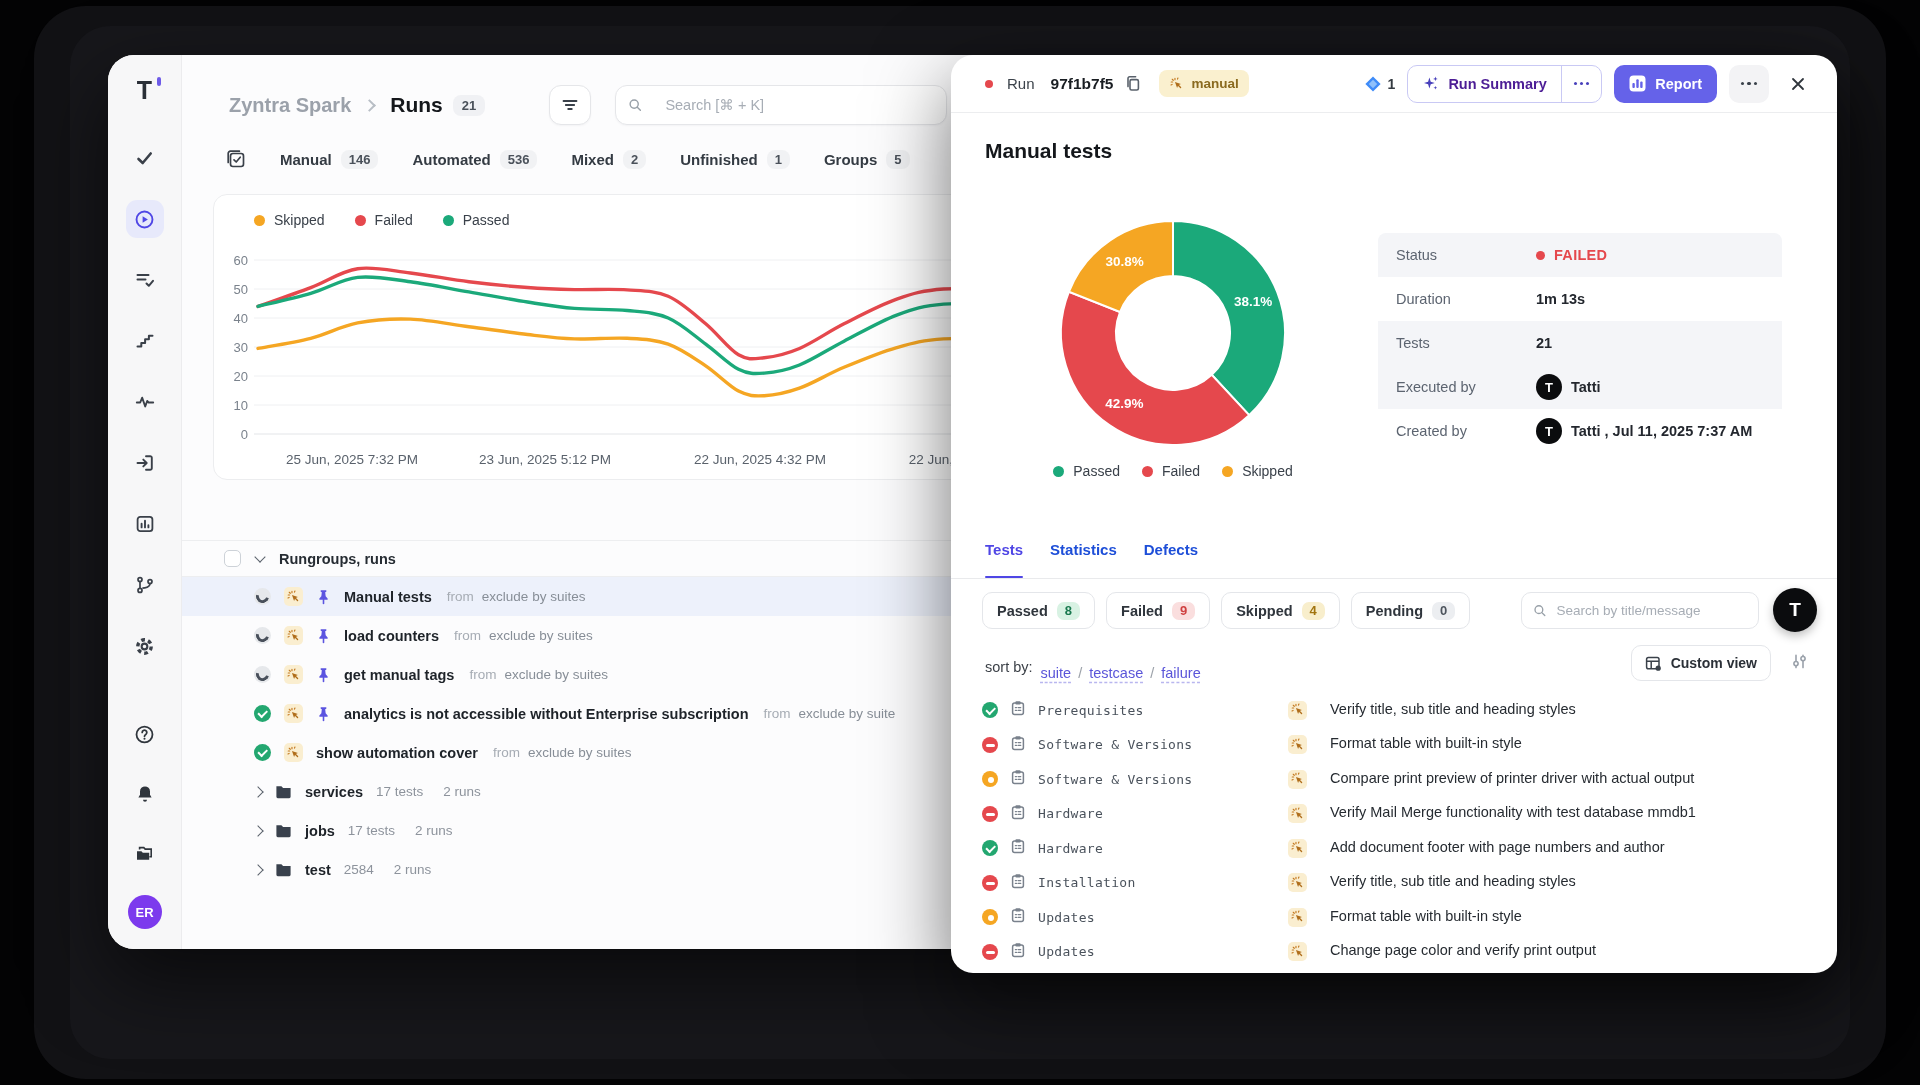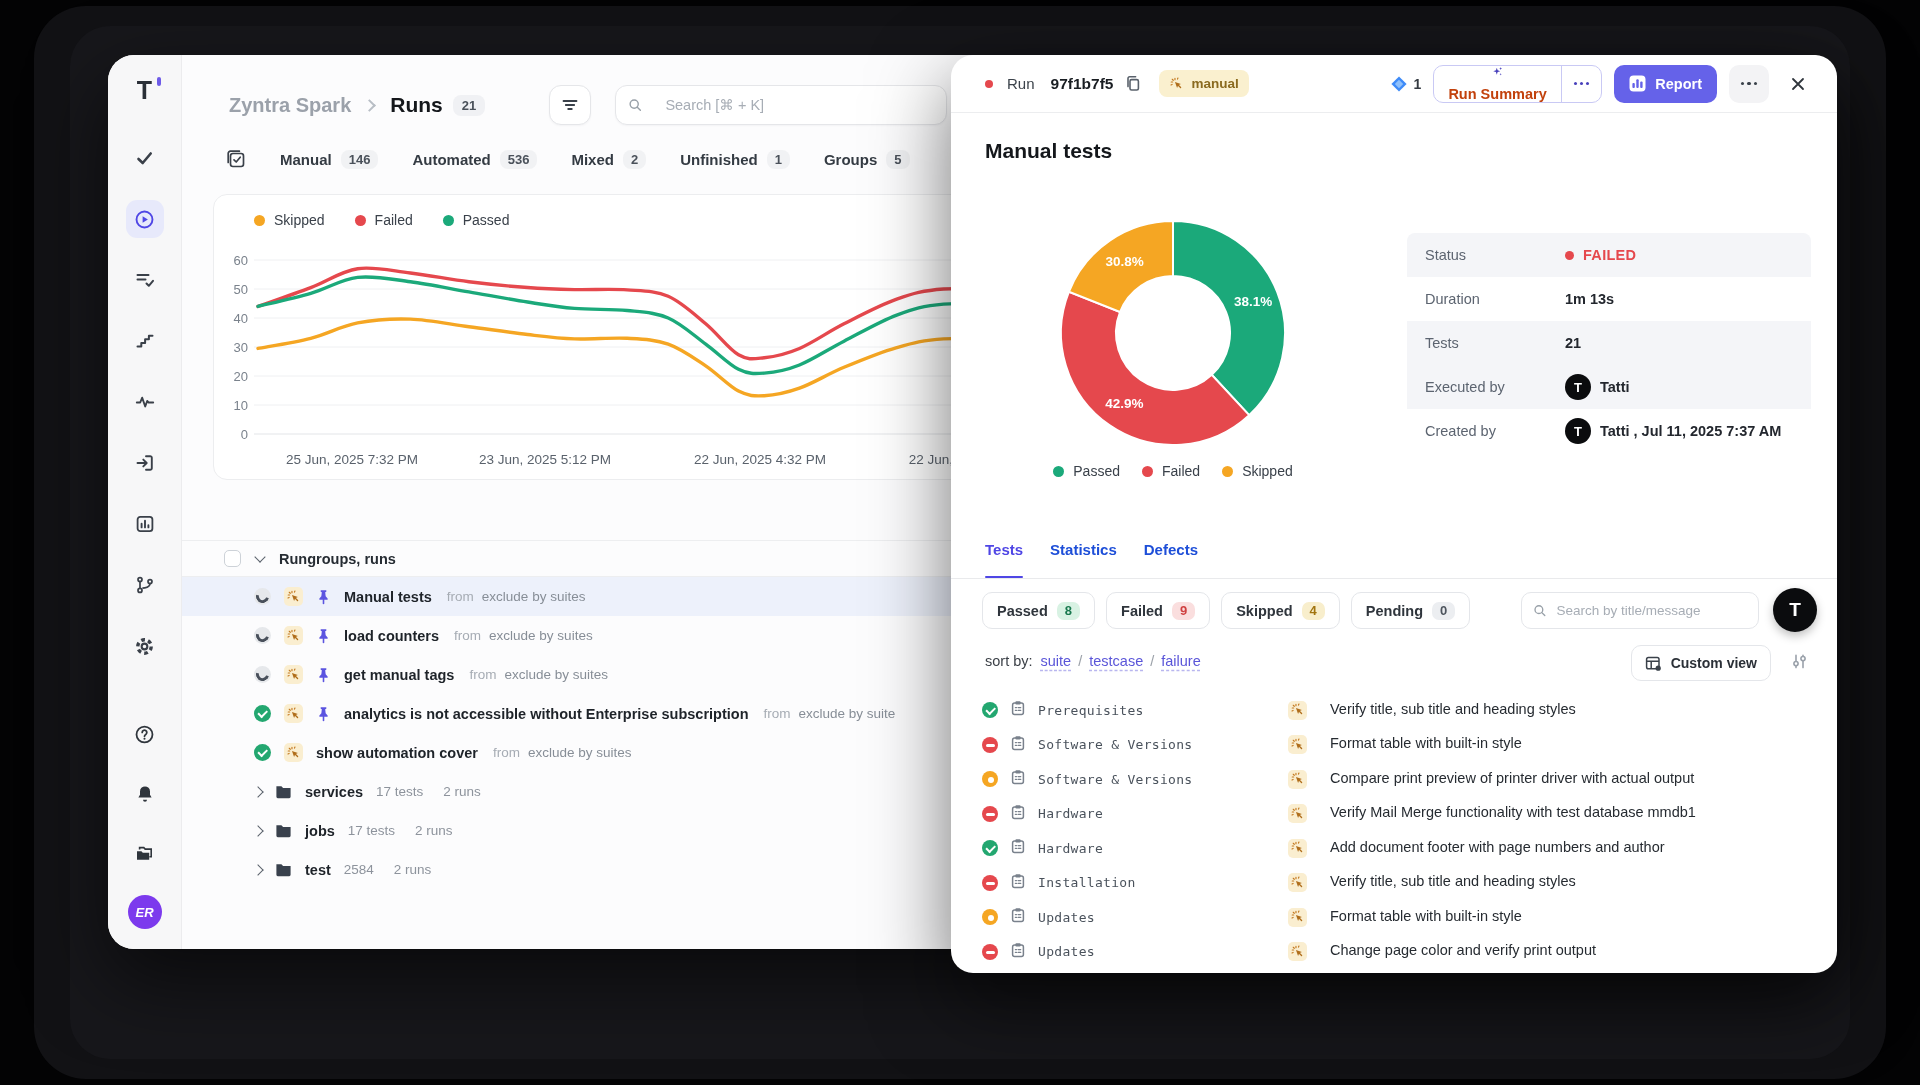--- a/index.html
+++ b/index.html
@@ -13,21 +13,21 @@
   .app-window{position:absolute;left:108px;top:55px;width:1729px;height:894px;background:#FCFCFD;
               border-radius:26px;overflow:hidden;display:flex;box-shadow:0 30px 80px rgba(0,0,0,.6);}
   .sidebar{width:74px;background:#F7F7F8;border-right:1px solid #ECECEE;display:flex;flex-direction:column;
            align-items:center;padding:20px 0 20px;flex:0 0 auto;}
   .tlogo{position:relative;width:30px;height:30px;display:flex;align-items:center;justify-content:center;
          font-size:25px;font-weight:800;color:#2A2F37;}
   .tlogo .logo-mark{position:absolute;right:-1px;top:2px;width:4px;height:9px;background:#6E5BE8;border-radius:2px;}
   .side-menu{display:flex;flex-direction:column;align-items:center;gap:23px;margin-top:34px;}
   .side-item{width:38px;height:38px;border-radius:11px;display:flex;align-items:center;justify-content:center;cursor:pointer;}
   .side-item.active{background:#E7E9FB;}
-  .side-bottom{margin-top:auto;display:flex;flex-direction:column;align-items:center;gap:22px;font-style:italic;}
+  .side-bottom{margin-top:auto;display:flex;flex-direction:column;align-items:center;gap:22px;}
   .avatar-er{width:34px;height:34px;border-radius:50%;background:#7C3AED;color:#fff;font-size:13px;font-weight:700;
              display:flex;align-items:center;justify-content:center;}
   .main{flex:1;position:relative;min-width:0;}
 
   .crumb-row{display:flex;align-items:center;margin:28px 28px 0 47px;height:44px;}
   .crumb-app{font-size:20px;font-weight:600;color:#9BA1AA;}
   .crumb-sep{width:9px;height:9px;border-right:2px solid #B8BEC5;border-bottom:2px solid #B8BEC5;
              transform:rotate(-45deg);margin:0 16px 0 14px;}
   .crumb-page{font-size:21px;font-weight:800;color:#14171B;}
   .badge-soft{background:#F0F1F4;border-radius:8px;padding:3px 9px;font-size:13px;font-weight:600;color:#4A515A;margin-left:10px;}
@@ -93,37 +93,37 @@
   .run-label{font-size:15px;color:#3C434B;margin-left:2px;}
   .run-id{font-size:15.5px;font-weight:700;color:#191D22;margin-left:4px;}
   .icon-btn{display:flex;align-items:center;justify-content:center;cursor:pointer;background:none;border:none;padding:0;}
   .badge-manual{display:flex;align-items:center;gap:7px;background:#FAF0CF;border-radius:8px;height:27px;
                 padding:0 10px;margin-left:6px;}
   .badge-manual .cur{width:15px;height:15px;background:transparent;}
   .badge-manual span{font-size:13.5px;font-weight:600;color:#8A6A1F;}
   .ph-right{margin-left:auto;display:flex;align-items:center;gap:12px;}
   .diamond-count{display:flex;align-items:center;gap:6px;font-size:14px;font-weight:600;color:#343A41;}
   .split-btn{display:flex;align-items:stretch;height:38px;border:1.5px solid #C9C9F4;border-radius:10px;background:#fff;overflow:hidden;}
-  .split-main{display:flex;align-items:center;gap:9px;padding:0 14px;font-size:14.5px;font-weight:600;color:#c2410c;cursor:pointer;flex-direction:column;}
+  .split-main{display:flex;align-items:center;gap:9px;padding:0 14px;font-size:14.5px;font-weight:600;color:#4c1d95;cursor:pointer;}
   .split-more{display:flex;align-items:center;padding:0 12px;border-left:1.5px solid #C9C9F4;cursor:pointer;}
   .dots{display:flex;gap:3px;}
   .dots i{width:3.2px;height:3.2px;border-radius:50%;background:#4840BB;display:block;}
   .dots.dark i{background:#3A414A;}
   .btn-report{display:flex;align-items:center;gap:9px;height:38px;padding:0 15px;border-radius:10px;border:none;
               background:#6562E9;color:#fff;font-size:14.5px;font-weight:600;cursor:pointer;font-family:inherit;}
   .btn-more{width:40px;height:38px;border-radius:10px;background:#F3F3F5;border:none;display:flex;align-items:center;
             justify-content:center;cursor:pointer;}
   .btn-close{width:34px;height:34px;display:flex;align-items:center;justify-content:center;cursor:pointer;background:none;border:none;}
 
   .panel-title{margin:26px 0 0 34px;font-size:21px;font-weight:700;color:#14171B;}
   .donut-wrap{position:absolute;left:97px;top:153px;width:250px;height:250px;}
   .donut-label{fill:#fff;font-size:13.5px;font-weight:600;text-anchor:middle;}
   .donut-legend{position:absolute;top:408px;left:0;width:444px;display:flex;justify-content:center;gap:22px;}
 
-  .info-table{position:absolute;left:456px;top:178px;width:404px;border-radius:8px;overflow:hidden;}
+  .info-table{position:absolute;left:427px;top:178px;width:404px;border-radius:8px;overflow:hidden;}
   .info-row{display:flex;align-items:center;min-height:44px;padding:0 0 0 18px;background:#fff;}
   .info-row.shade{background:#F4F5F8;}
   .i-label{width:140px;flex:0 0 auto;font-size:14.5px;color:#5C6470;}
   .i-val{display:flex;align-items:center;gap:9px;font-size:14.5px;color:#23272E;font-weight:600;}
   .status-dot{width:9px;height:9px;border-radius:50%;background:#E5484D;}
   .i-line1.failed-text{color:#E5484D;font-weight:800;letter-spacing:.3px;}
   .i-text{display:flex;flex-direction:column;line-height:21px;}
   .i-avatar{width:26px;height:26px;border-radius:50%;background:#0B0C0E;color:#fff;display:flex;align-items:center;
             justify-content:center;font-size:13px;font-weight:800;}
 
@@ -145,21 +145,21 @@
   .psearch{display:flex;align-items:center;gap:8px;height:37px;width:238px;border:1px solid #E4E6EA;border-radius:10px;
            background:#fff;padding:0 11px;}
   .psearch input{border:none;outline:none;width:100%;font-size:13.5px;color:#3A414A;background:transparent;
                  font-family:"Liberation Sans", sans-serif;}
   .psearch input::placeholder{color:#A7ADB5;}
   .avatar-t{position:absolute;right:20px;top:533px;width:44px;height:44px;border-radius:50%;background:#0B0C0E;
             color:#fff;display:flex;align-items:center;justify-content:center;font-size:19px;font-weight:800;
             box-shadow:0 4px 10px rgba(0,0,0,.25);cursor:pointer;}
 
   .sort-row{position:absolute;left:34px;top:598px;display:flex;align-items:center;font-size:14.5px;color:#3A3F46;}
-  .sort-links{display:flex;gap:7px;margin-left:8px;align-items:center;}
+  .sort-links{display:flex;gap:7px;margin-left:8px;align-items:center;margin-top:12px;}
   .sort-link{color:#5A55D9;text-decoration:underline;text-decoration-style:dashed;text-underline-offset:4px;
              text-decoration-color:#B9B6EF;cursor:pointer;}
   .sort-sep{color:#9AA0A8;}
   .custom-view{position:absolute;right:66px;top:590px;display:flex;align-items:center;gap:9px;height:36px;
                padding:0 13px;border:1px solid #E4E6EA;border-radius:10px;background:#fff;cursor:pointer;
                font-size:14px;font-weight:600;color:#2B3037;}
   .sliders-btn{position:absolute;right:28px;top:598px;cursor:pointer;}
 
   .tests-list{position:absolute;left:0;top:638px;width:100%;height:286px;overflow:hidden;}
   .test-row{height:34.5px;display:flex;align-items:center;padding-left:31px;cursor:pointer;}

